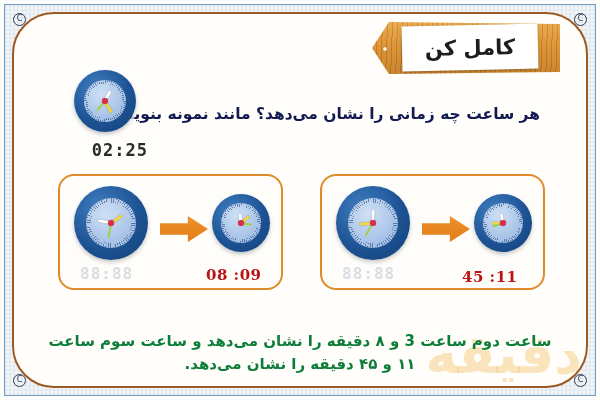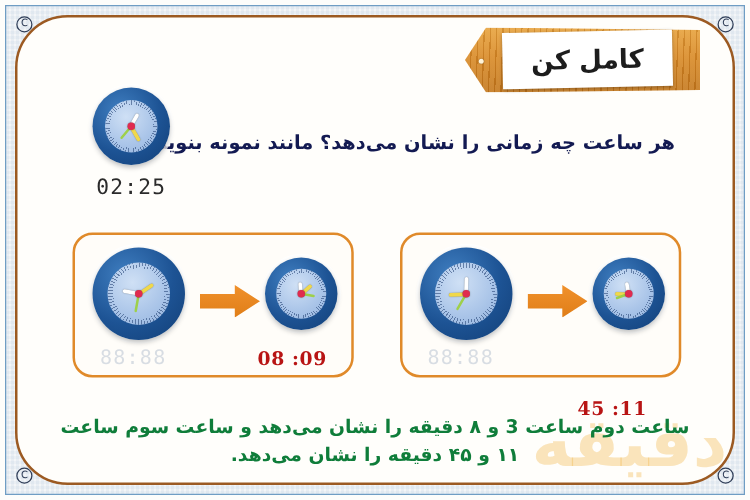--- a/index.html
+++ b/index.html
@@ -117,37 +117,37 @@
   .hand.minute{height:3px;background:#f0d84a;box-shadow:0 0 1px rgba(0,0,0,.4);}
   .hand.second{height:2px;background:#9ed04a;}
   .pin{
     position:absolute;left:50%;top:50%;width:6px;height:6px;margin:-3px 0 0 -3px;
     border-radius:50%;background:#e02b4f;box-shadow:0 0 1px rgba(0,0,0,.5);
   }
 
   
   .lcd{
     font-family:"DejaVu Sans Mono","Liberation Mono",monospace;
-    letter-spacing:1px;font-weight:normal;
+    letter-spacing:1px;font-weight:bold;text-align:right;
   }
   .lcd-dark{color:#2b2b2b;font-size:17px;}
   .lcd-ghost{color:#d8dde3;font-size:16px;}
   .answer{
     font-family:"DejaVu Serif","Liberation Serif",serif;
     font-weight:bold;font-size:15px;color:#b81414;letter-spacing:.5px;
   }
 
   
   .example{position:absolute;left:62px;top:70px;width:86px;text-align:center;}
   .example .clock{width:62px;height:62px;margin:0 auto;}
   .example .lcd-dark{margin-top:8px;}
 
   
   .exbox{
-    position:absolute;top:186px;height:116px;
+    position:absolute;top:174px;height:116px;
     border:2px solid #e08a2a;border-radius:16px;background:#fffdf9;
     box-sizing:border-box;
   }
   .exbox.left{left:58px;width:225px;}
   .exbox.right{left:320px;width:225px;}
 
   .ex-big{position:absolute;}
   .ex-big .clock{width:74px;height:74px;}
   .ex-small .clock{width:58px;height:58px;}
   .ex-small{position:absolute;}
@@ -273,18 +273,18 @@
           <div class="ticks"></div>
           <div class="hand hour" style="width: 9.24px; margin-top: -1.69531px; transform: rotate(-100deg);"></div>
           <div class="hand minute" style="width: 10.92px; margin-top: -1.5px; transform: rotate(182deg);"></div>
           <div class="hand second" style="width: 11.34px; margin-top: -1px; transform: rotate(160deg);"></div>
           <div class="pin"></div>
         </div>
       </div>
     </div>
 
     <div class="ghost-label lcd lcd-ghost" style="left:20px;top:88px;">88:88</div>
-    <div class="ans-label answer" style="left:140px;top:92px;margin-top:38px;">11: 45</div>
+    <div class="ans-label answer" style="left:140px;top:92px;">11: 45</div>
   </div>
 
   <div class="bottom-text">ساعت دوم ساعت 3 و ۸ دقیقه را نشان می‌دهد و ساعت سوم ساعت ۱۱ و ۴۵ دقیقه را نشان می‌دهد.</div>
 
 </div>
 
 </body></html>

